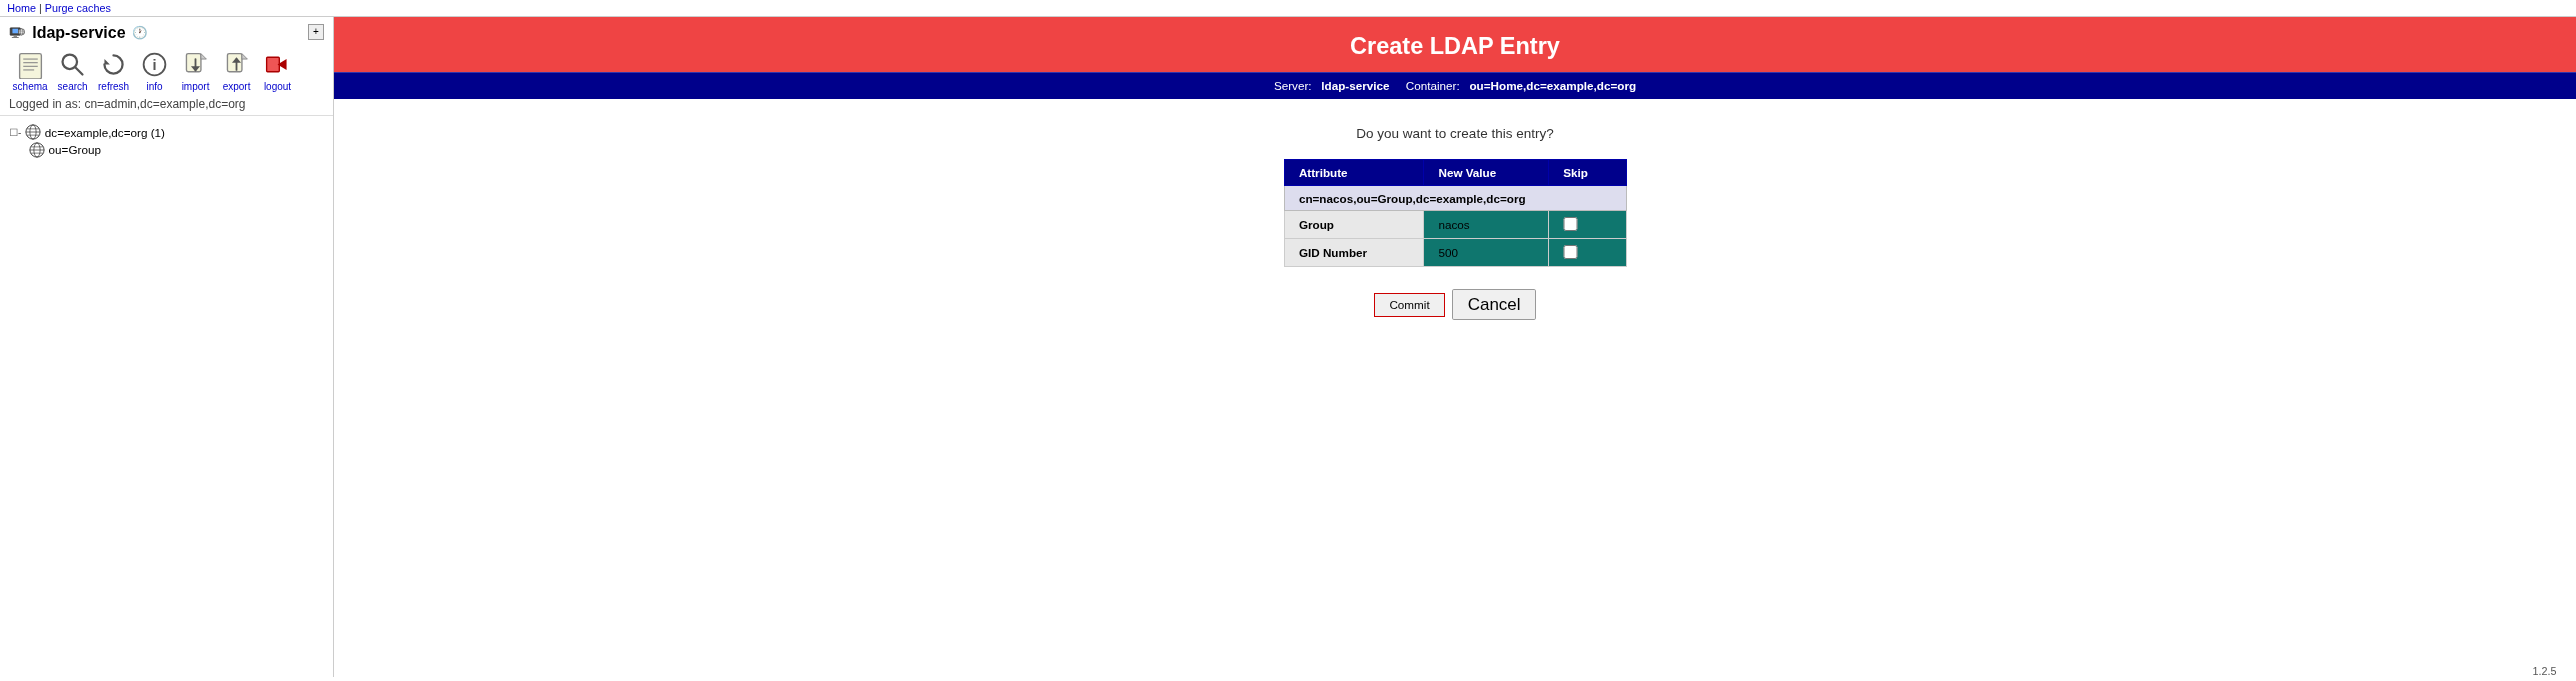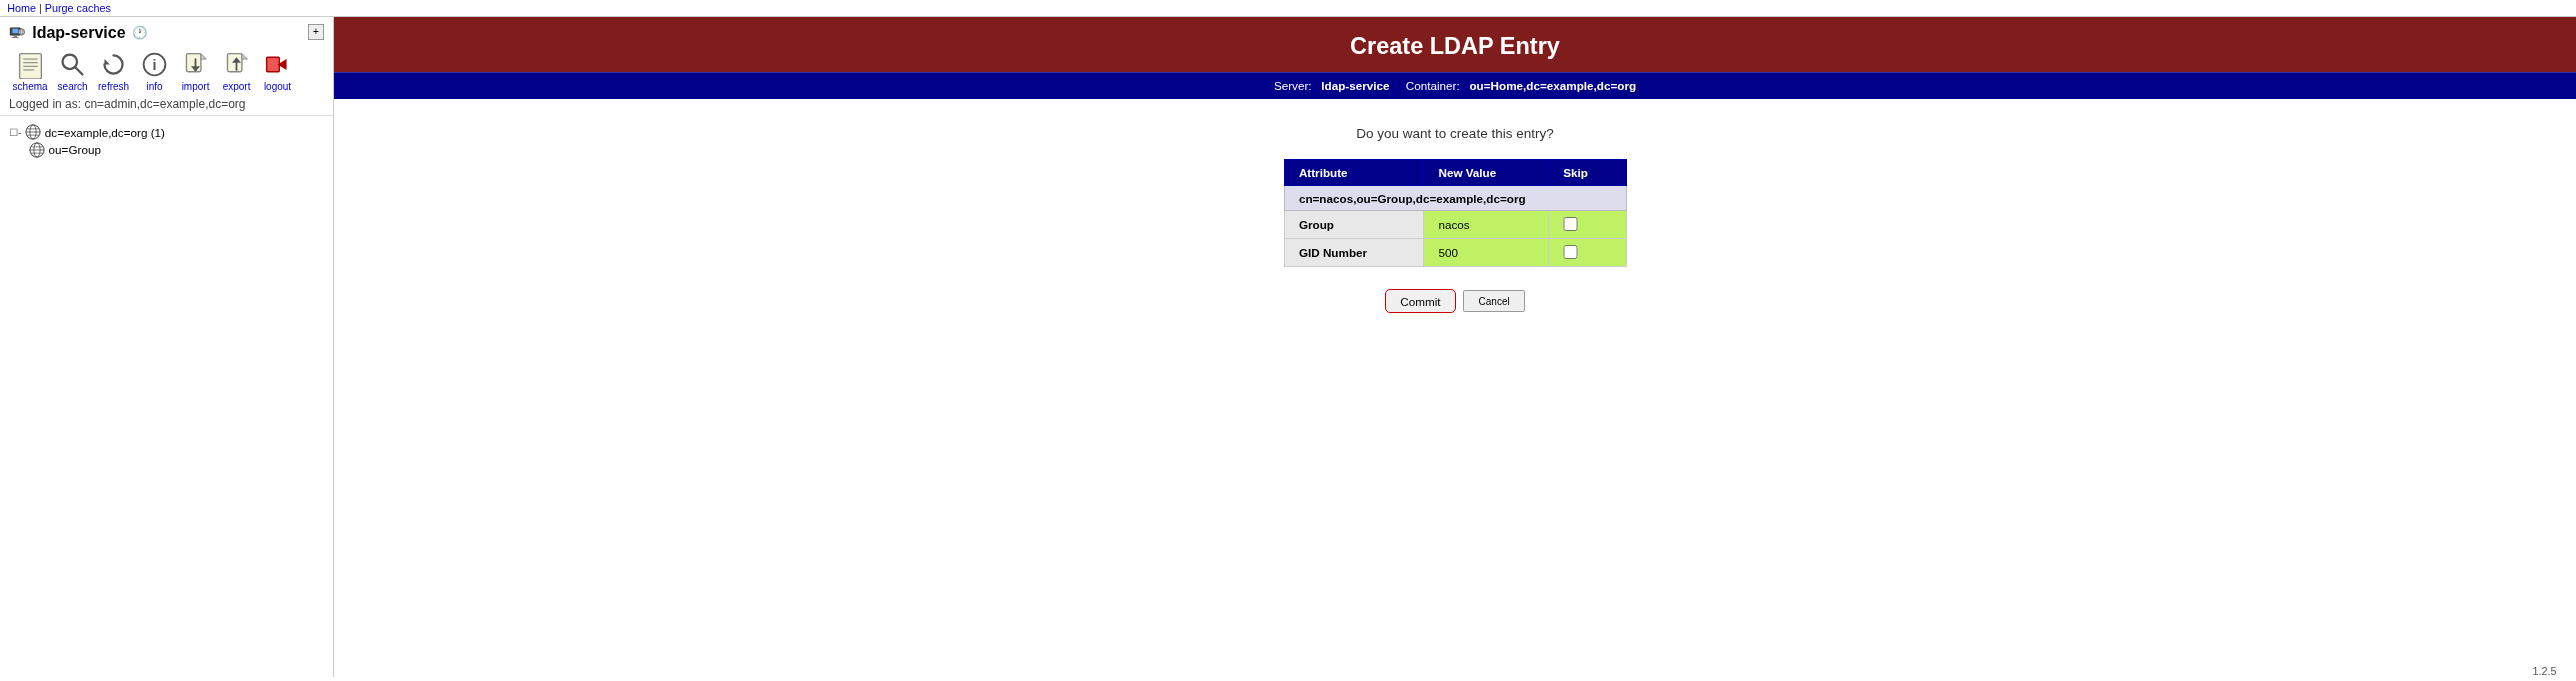--- a/index.html
+++ b/index.html
@@ -141,21 +141,21 @@
     }
 
     
     #right-panel {
       flex: 1;
       display: flex;
       flex-direction: column;
     }
 
     #panel-header {
-      background: #7f1d1d;
+      background: #ef4444;
       color: #fff;
       text-align: center;
       padding: 16px 18px 12.6px;
       font-size: 23.5px;
       font-weight: bold;
     }
 
     #panel-subheader {
       background: #00008b;
       color: #fff;
@@ -199,21 +199,21 @@
     #entry-table .dn-row td {
       background: #dde;
       font-weight: bold;
       padding: 5.4px 14.4px;
       font-size: 11.7px;
       border: 0.9px solid #bbb;
       color: #000;
     }
 
     #entry-table .data-row td {
-      background: #bef264;
+      background: #0f766e;
       padding: 5.4px 14.4px;
       border: 0.9px solid #ccc;
       font-size: 11.7px;
     }
 
     #entry-table .data-row td.attr-label {
       font-weight: bold;
       background: #e8e8e8;
     }
 
@@ -228,26 +228,26 @@
       gap: 7.2px;
       align-items: center;
     }
 
     #commit-button {
       padding: 4.5px 14.4px;
       font-size: 11.7px;
       cursor: pointer;
       background: #f0f0f0;
       border: 1.8px solid #cc0000;
-      border-radius: 5px;
+      border-radius: 0;
     }
 
     #cancel-button {
       padding: 4.5px 14.4px;
-      font-size: 10px;
+      font-size: 17px;
       cursor: pointer;
       background: #f0f0f0;
       border: 0.9px solid #999;
       border-radius: 1.8px;
     }
 
     
     #bottom-bar {
       position: fixed;
       bottom: 0;

